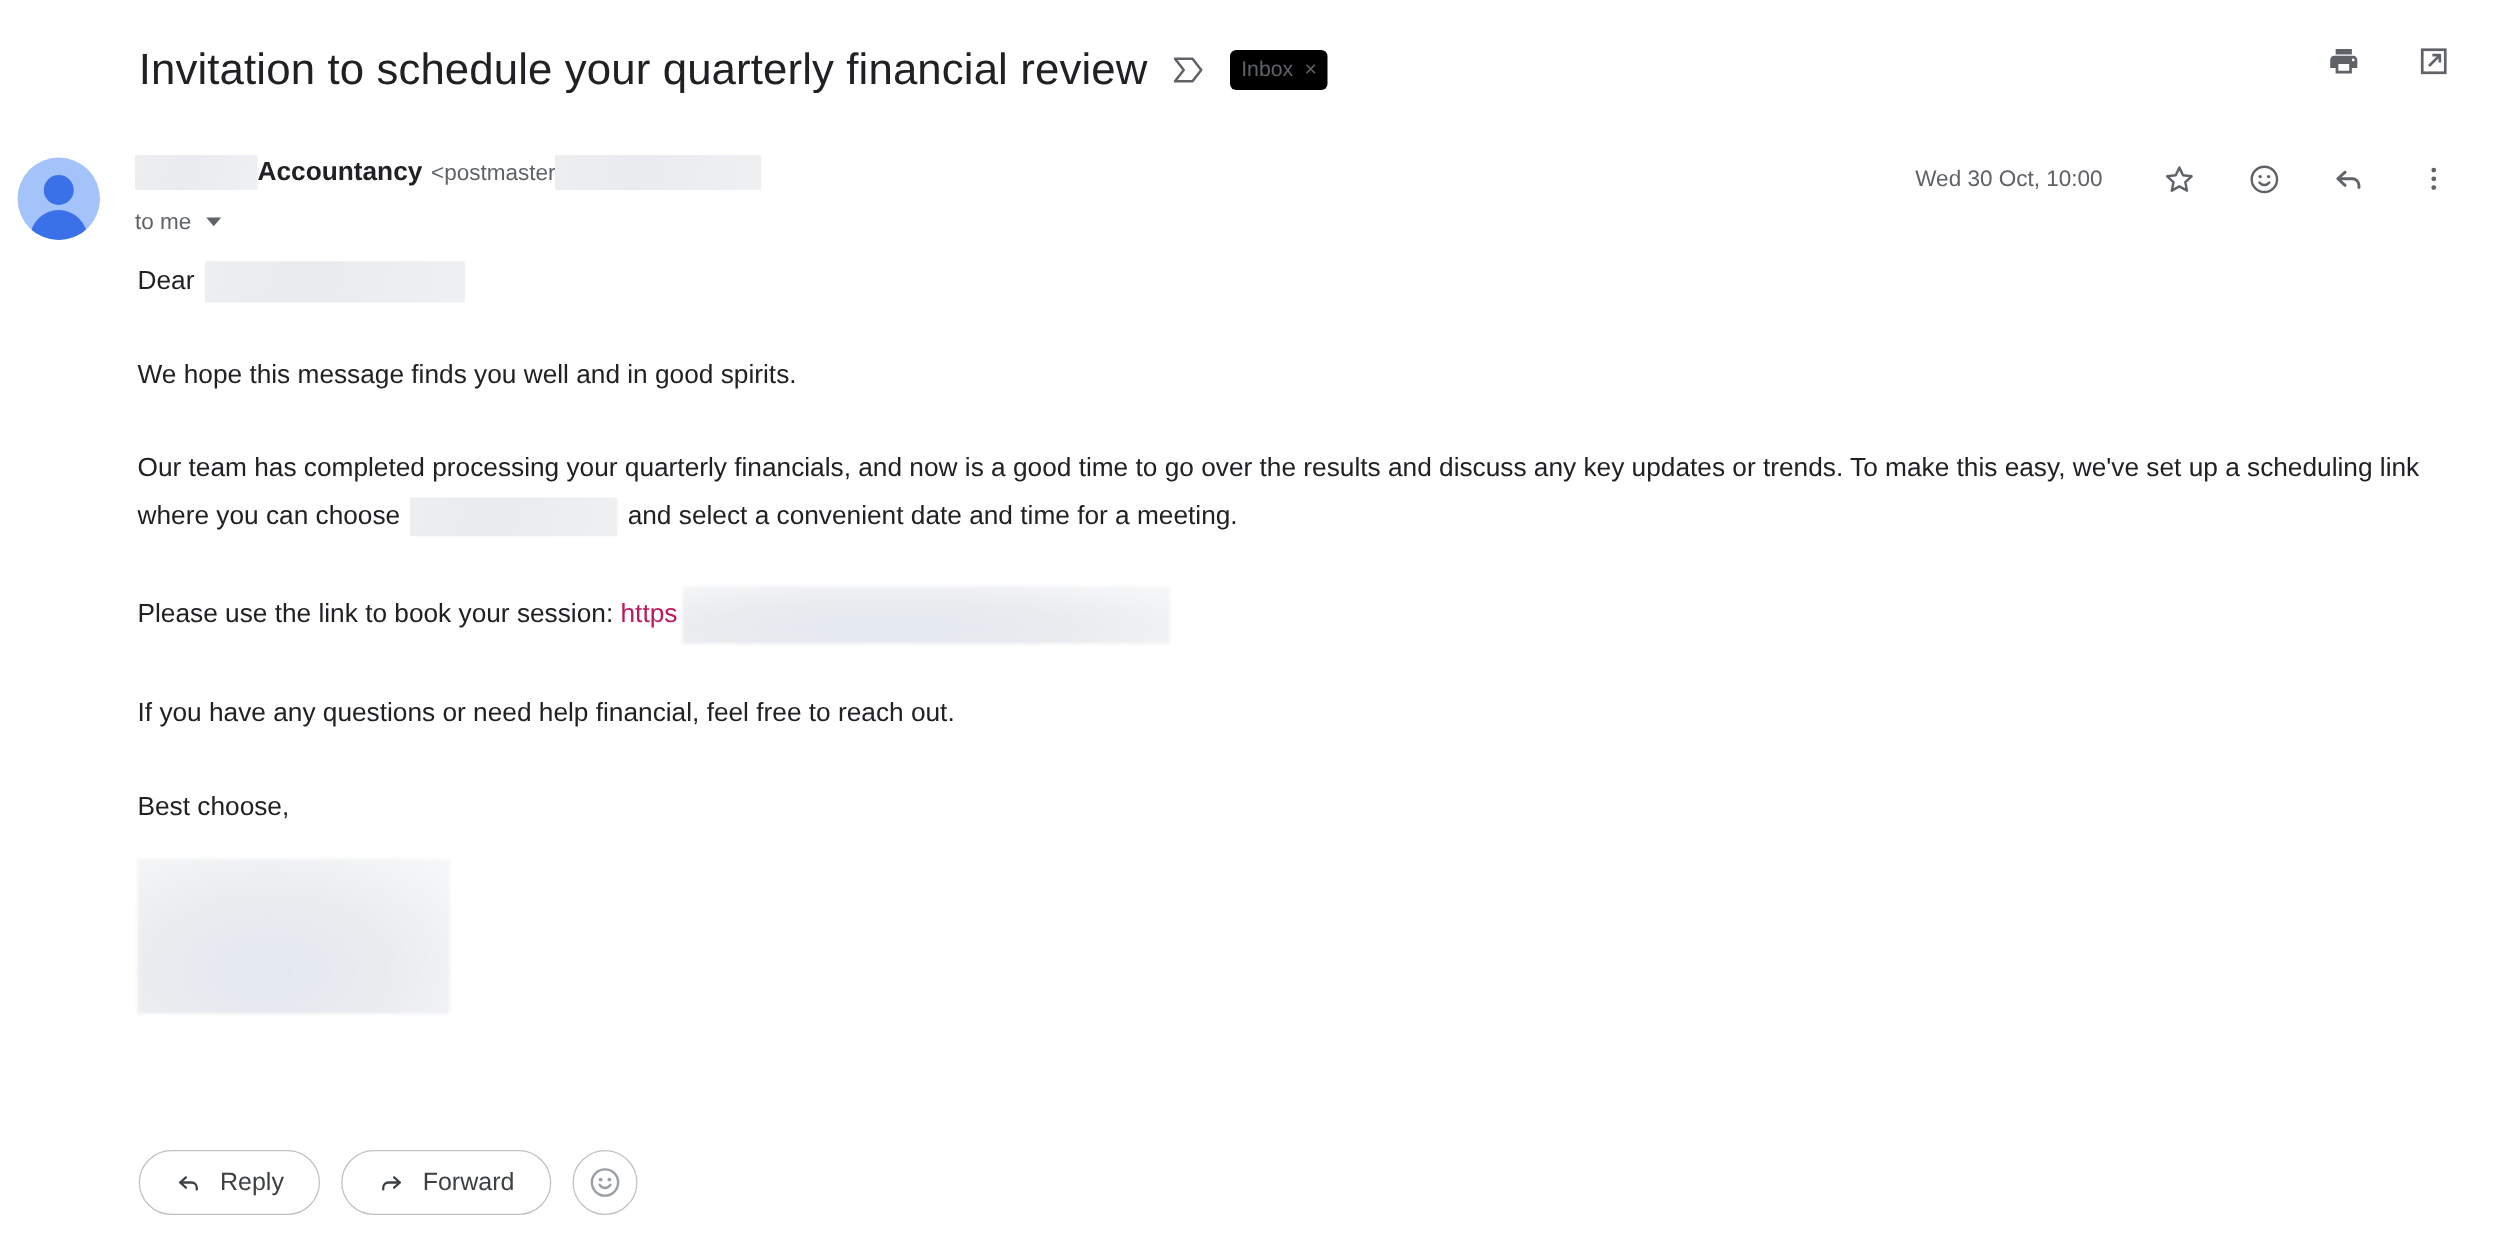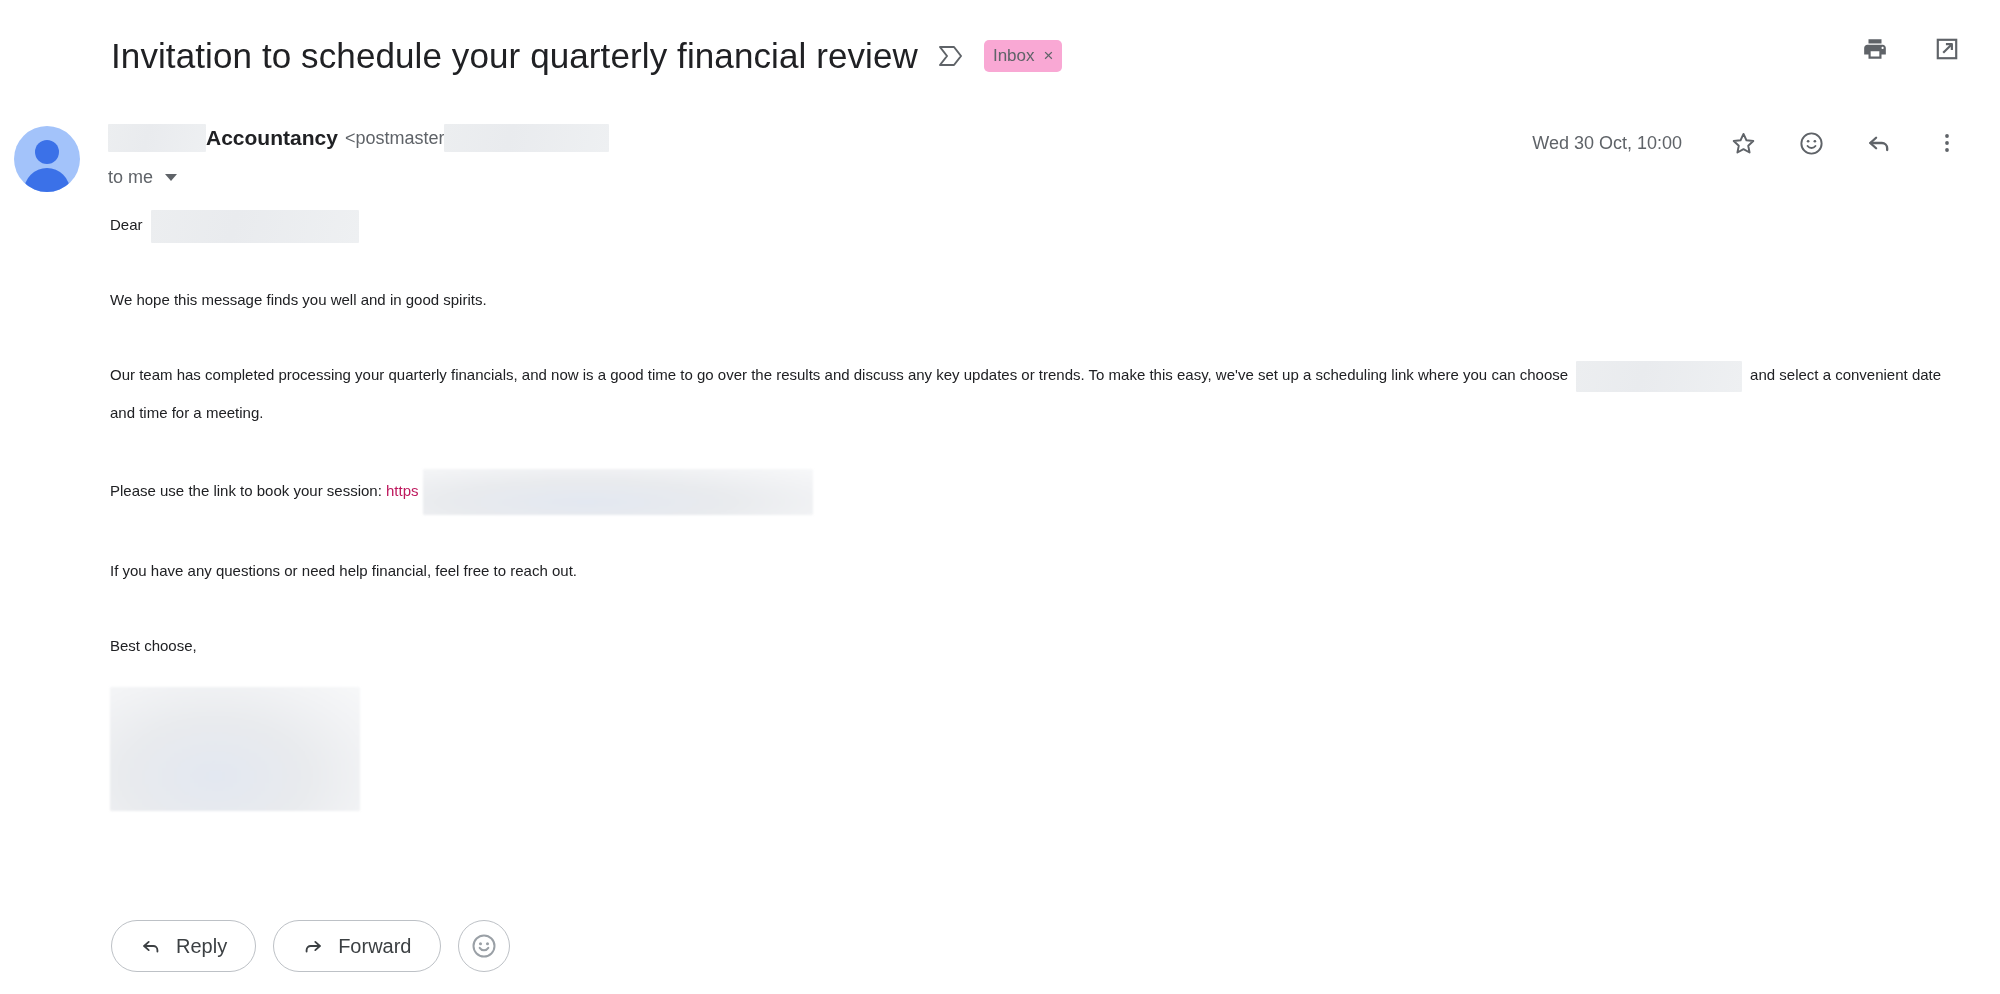--- a/index.html
+++ b/index.html
@@ -48,21 +48,21 @@
     line-height: 44px;
   }
   .important-marker {
     margin-left: 20px;
     display: flex;
     align-items: center;
     height: 30px;
   }
   .label-chip {
     margin-left: 20px;
-    background: #f9a8d4;
+    background: #000000;
     color: #5f6368;
     border-radius: 5px;
     font-size: 17px;
     line-height: 1;
     padding: 7px 9px 8px 9px;
     display: flex;
     gap: 9px;
     white-space: nowrap;
   }
   .label-chip .chip-x {
@@ -172,21 +172,21 @@
     white-space: nowrap;
     margin-right: 10px;
   }
 
   
   .mail-body {
     position: absolute;
     left: 110px;
     top: 206px;
     right: 40px;
-    font-size: 15px;
+    font-size: 21px;
     line-height: 38px;
     color: #202124;
   }
   .para { margin: 0 0 37px 0; }
   .para.tight { margin-bottom: 0; }
   .link-blue { color: #be185d; text-decoration: none; }
 
   .sig-block {
     margin-top: 22px;
     width: 250px;

